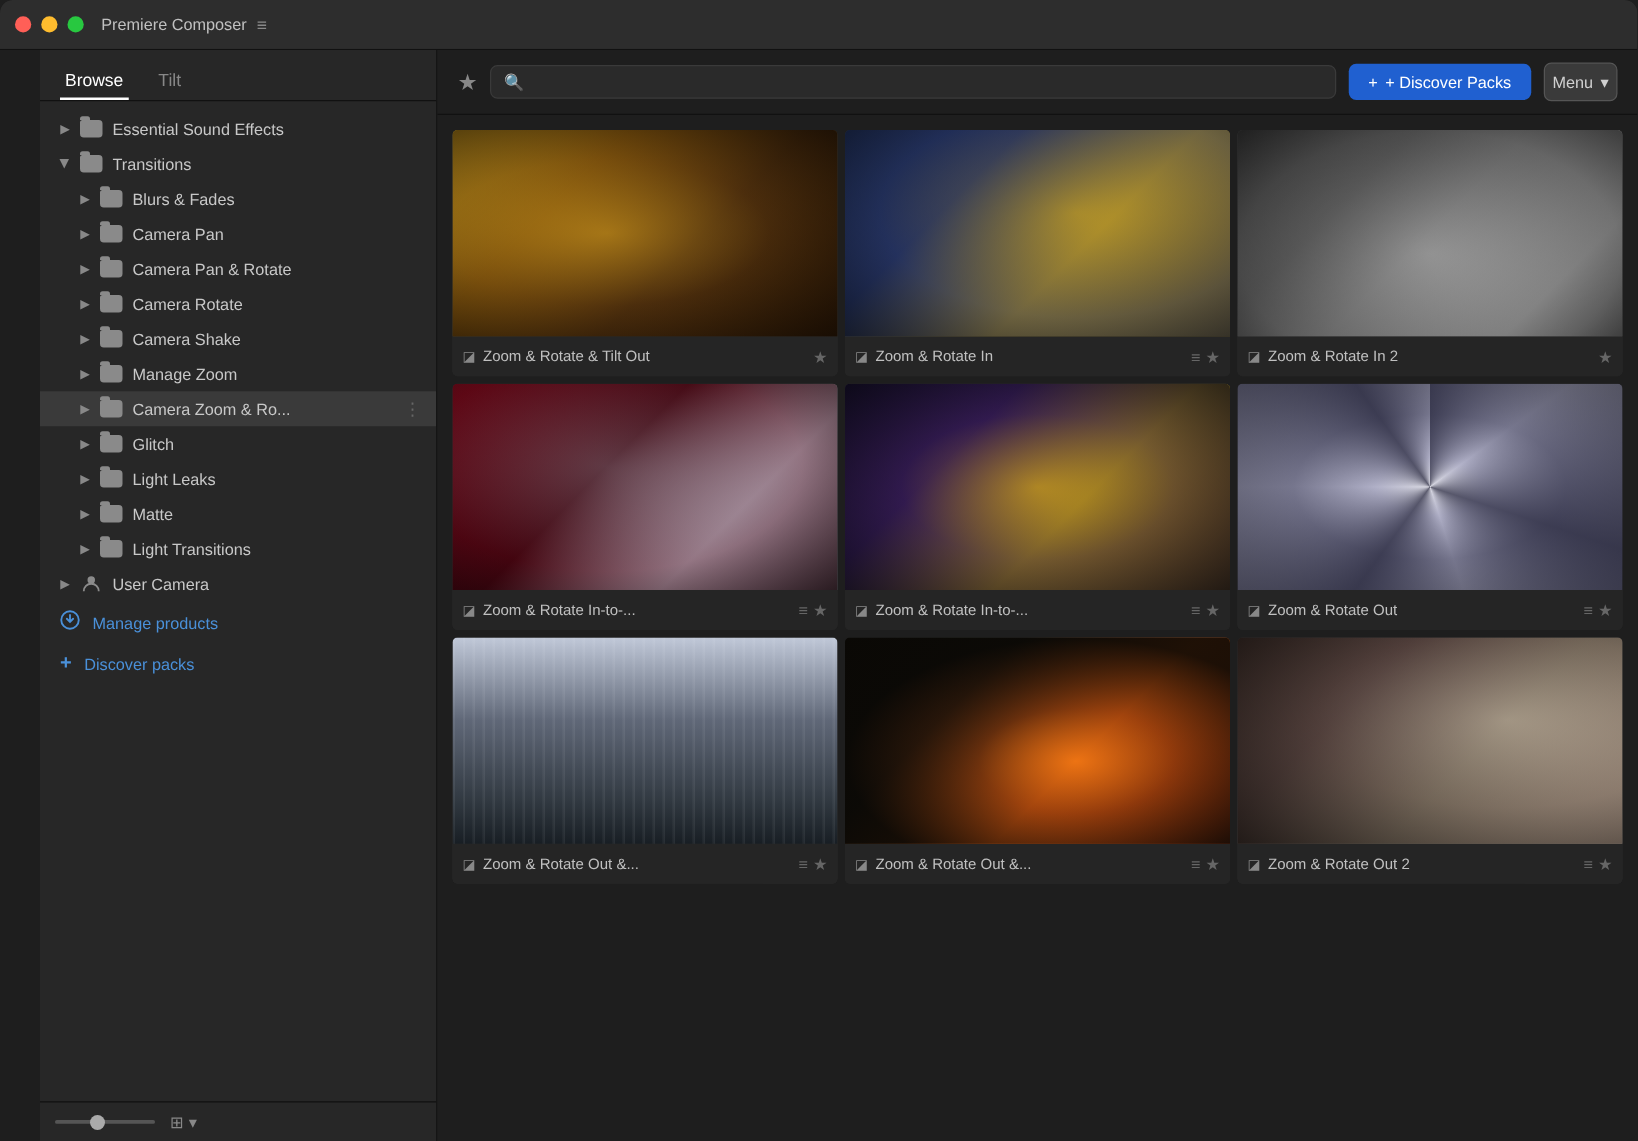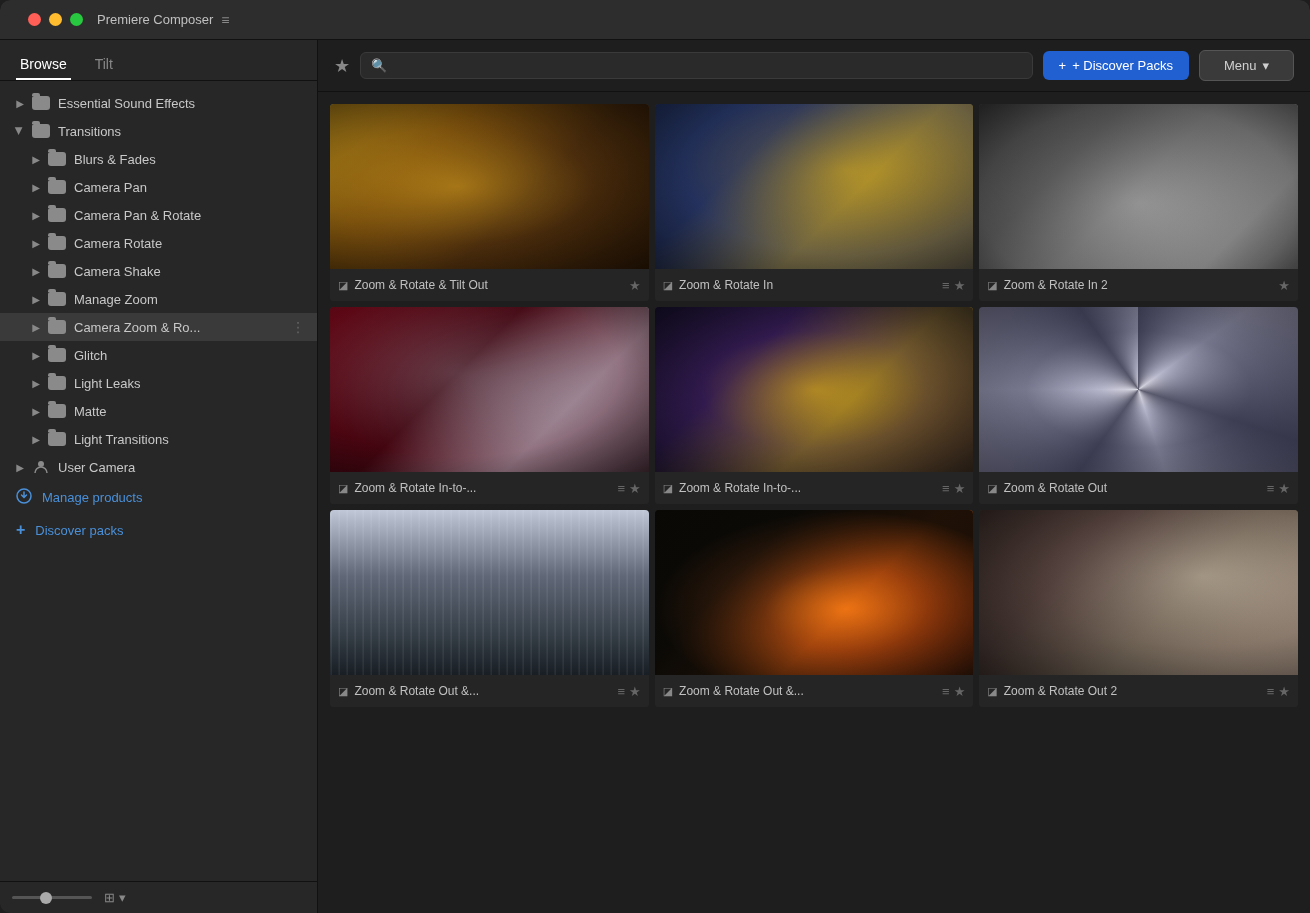--- a/index.html
+++ b/index.html
@@ -12,21 +12,21 @@
       overflow: hidden;
       border-radius: 10px;
     }
 
     
     .title-bar {
       background: #2d2d2d;
       height: 40px;
       display: flex;
       align-items: center;
-      padding: 0 28px;
+      padding: 0 12px;
       border-bottom: 1px solid #111;
       border-radius: 10px 10px 0 0;
     }
     .traffic-lights {
       display: flex;
       gap: 8px;
       margin-right: 14px;
     }
     .traffic-light {
       width: 13px;
@@ -45,20 +45,21 @@
       margin-left: 8px;
       color: #888;
       font-size: 14px;
       cursor: pointer;
     }
 
     
     .main-container {
       display: flex;
       height: calc(913px - 40px);
+      margin-left: 32px;
     }
 
     
     .sidebar {
       width: 318px;
       background: #272727;
       border-right: 1px solid #111;
       display: flex;
       flex-direction: column;
       overflow: hidden;
@@ -262,21 +263,21 @@
       display: flex;
       align-items: center;
       gap: 6px;
       white-space: nowrap;
     }
     .menu-btn {
       background: #3a3a3a;
       color: #d0d0d0;
       border: 1px solid #555;
       border-radius: 6px;
-      padding: 7px 24px;
+      padding: 7px 6px;
       font-size: 13px;
       cursor: pointer;
       display: flex;
       align-items: center;
       gap: 6px;
     }
 
     
     .grid-container {
       flex: 1;

